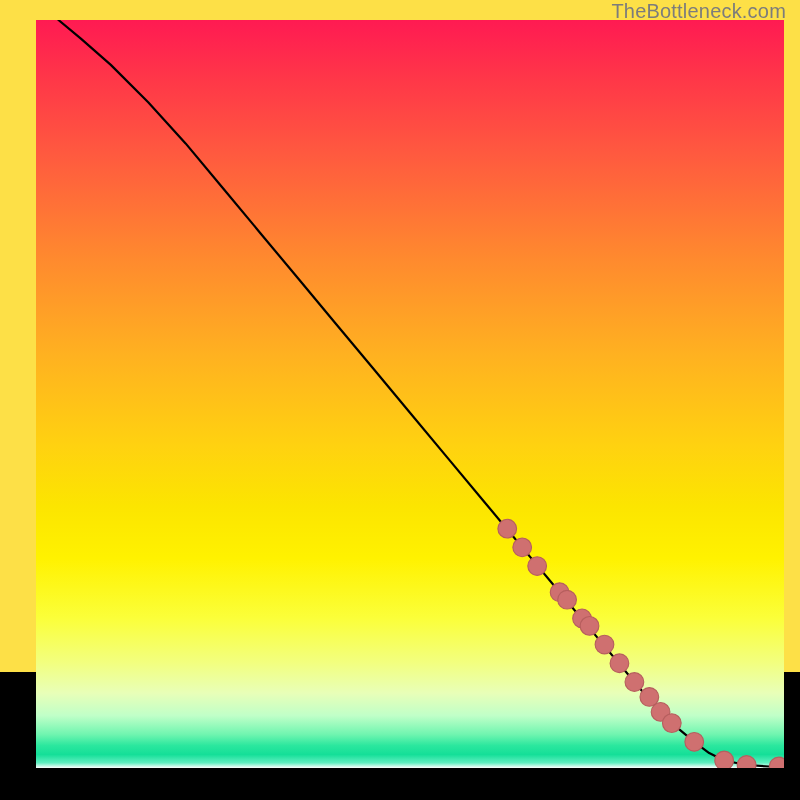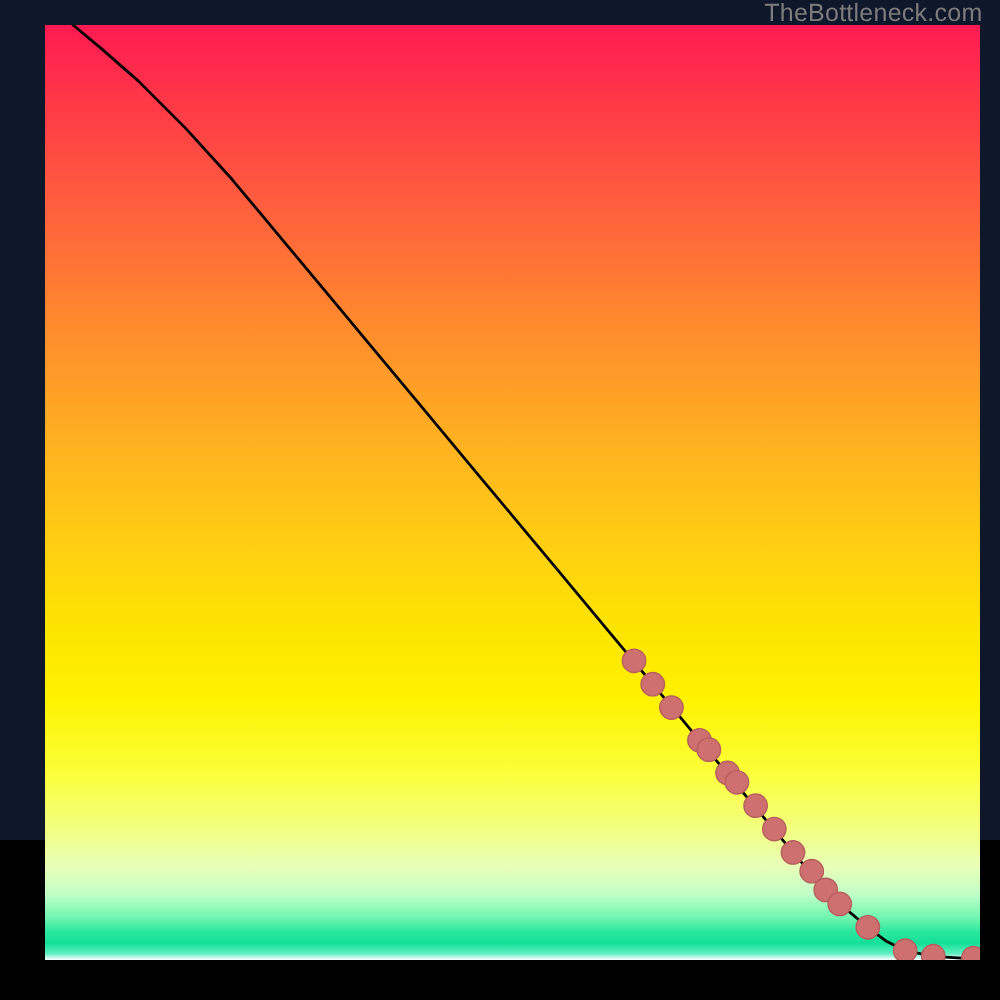--- a/index.html
+++ b/index.html
@@ -7,21 +7,21 @@
     padding: 0;
     width: 800px;
     height: 800px;
     background: #000;
     overflow: hidden;
   }
   .stage {
     position: relative;
     width: 800px;
     height: 672px;
-    background: #0f172a;
+    background: #fde047;
   }
   .plot {
     position: absolute;
     left: 36px;
     top: 20px;
     width: 748px;
     height: 748px;
     
     background: linear-gradient(
       to bottom,

